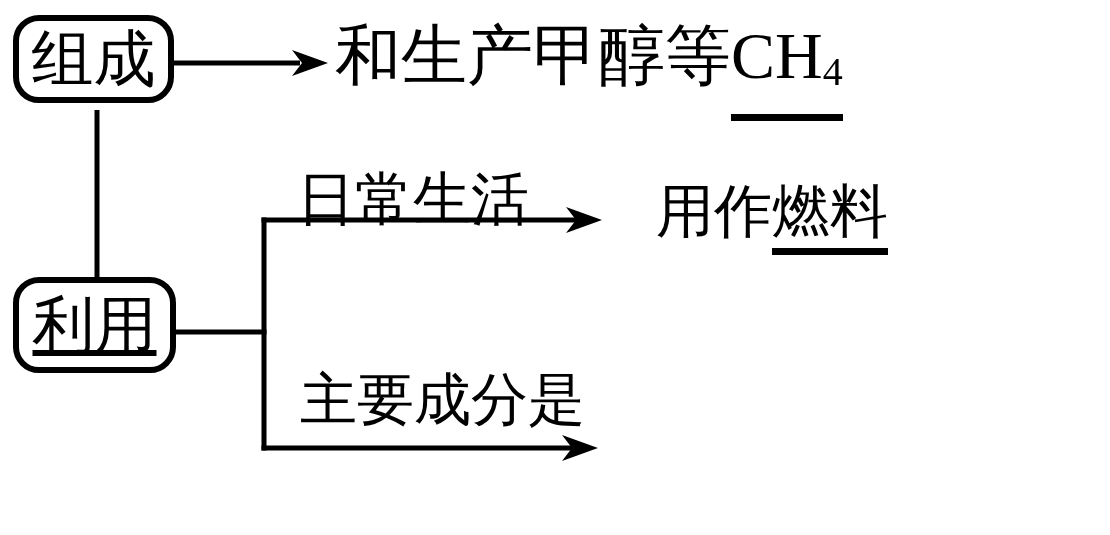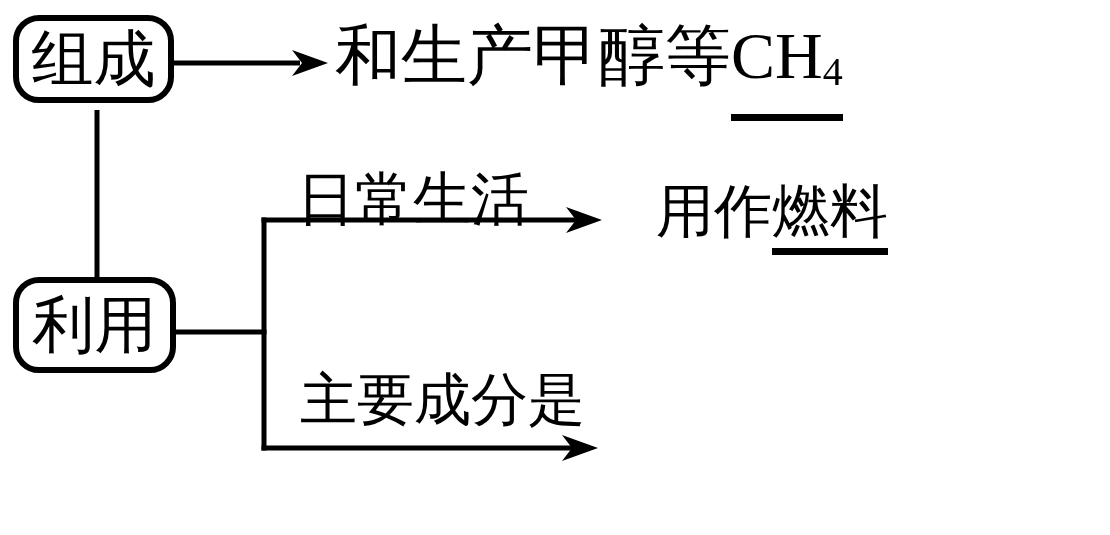--- a/index.html
+++ b/index.html
@@ -9,21 +9,21 @@
     font-family:"Liberation Serif","DejaVu Serif",serif;
   }
   .lines{position:absolute;left:0;top:0;}
   .node{
     position:absolute;box-sizing:border-box;background:#ffffff;
     border:6px solid #000;border-radius:26px;
     display:flex;align-items:center;justify-content:center;
     font-size:62px;line-height:1;
   }
   #box-composition{left:13px;top:15px;width:161px;height:88px;}
-  #box-utilization{left:13px;top:277px;width:163px;height:96px;}
+  #box-utilization{left:13px;top:277px;width:163px;height:96px;text-decoration:underline;}
   .txt{position:absolute;white-space:nowrap;line-height:1;}
   #main-component{left:335px;top:23px;font-size:66px;}
   .u-ch{border-bottom:7px solid #000;padding-bottom:22px;}
   .fsub{font-size:40px;line-height:0;position:relative;top:0.18em;vertical-align:baseline;}
   #daily-label{left:297px;top:151px;font-size:58px;margin-top:20px;}
   #fuel-text{left:608px;top:183px;font-size:58px;margin-left:48px;}
   .u-fuel{border-bottom:7px solid #000;padding-bottom:4px;}
   #chem-label{left:300px;top:371px;font-size:57px;}
   #chem-text{left:606px;top:375px;font-size:66px;line-height:69px;}
 </style>

